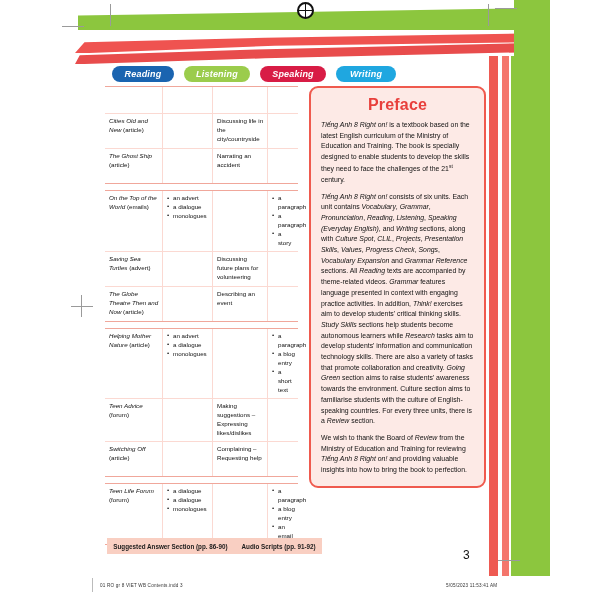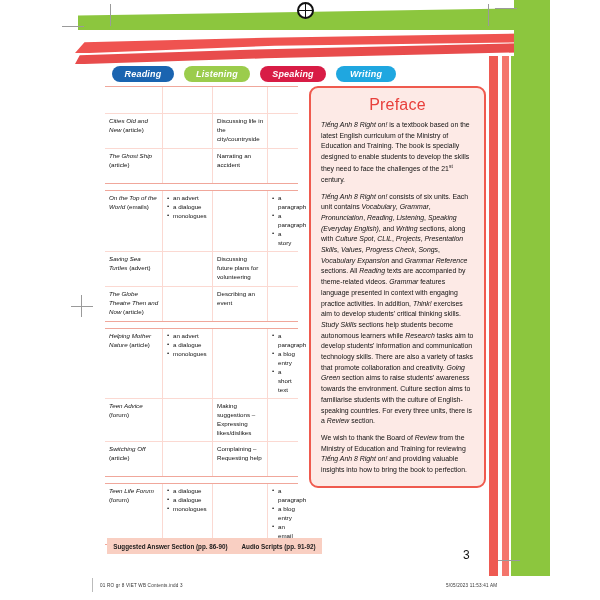--- a/index.html
+++ b/index.html
@@ -101,21 +101,21 @@
   .preface{
     position:absolute;left:309px;top:86px;width:177px;
     box-sizing:border-box;
     background:#fdeae6;
     border:2.2px solid #ef5a4e;
     border-radius:9px;
     padding:8px 10px 10px 10px;
   }
   .preface h1{
     margin:0 0 6px 0;text-align:center;color:#e8403c;
-    font-size:16px;font-weight:normal;letter-spacing:.2px;
+    font-size:16px;font-weight:bold;letter-spacing:.2px;
   }
   .preface p{
     margin:0 0 6px 0;font-size:6.9px;line-height:1.55;color:#111;
   }
   .preface p:last-child{margin-bottom:0;}
   .preface i{font-style:italic;}
 
   .pagenum{
     position:absolute;left:463px;top:548px;font-size:12px;color:#111;
   }

